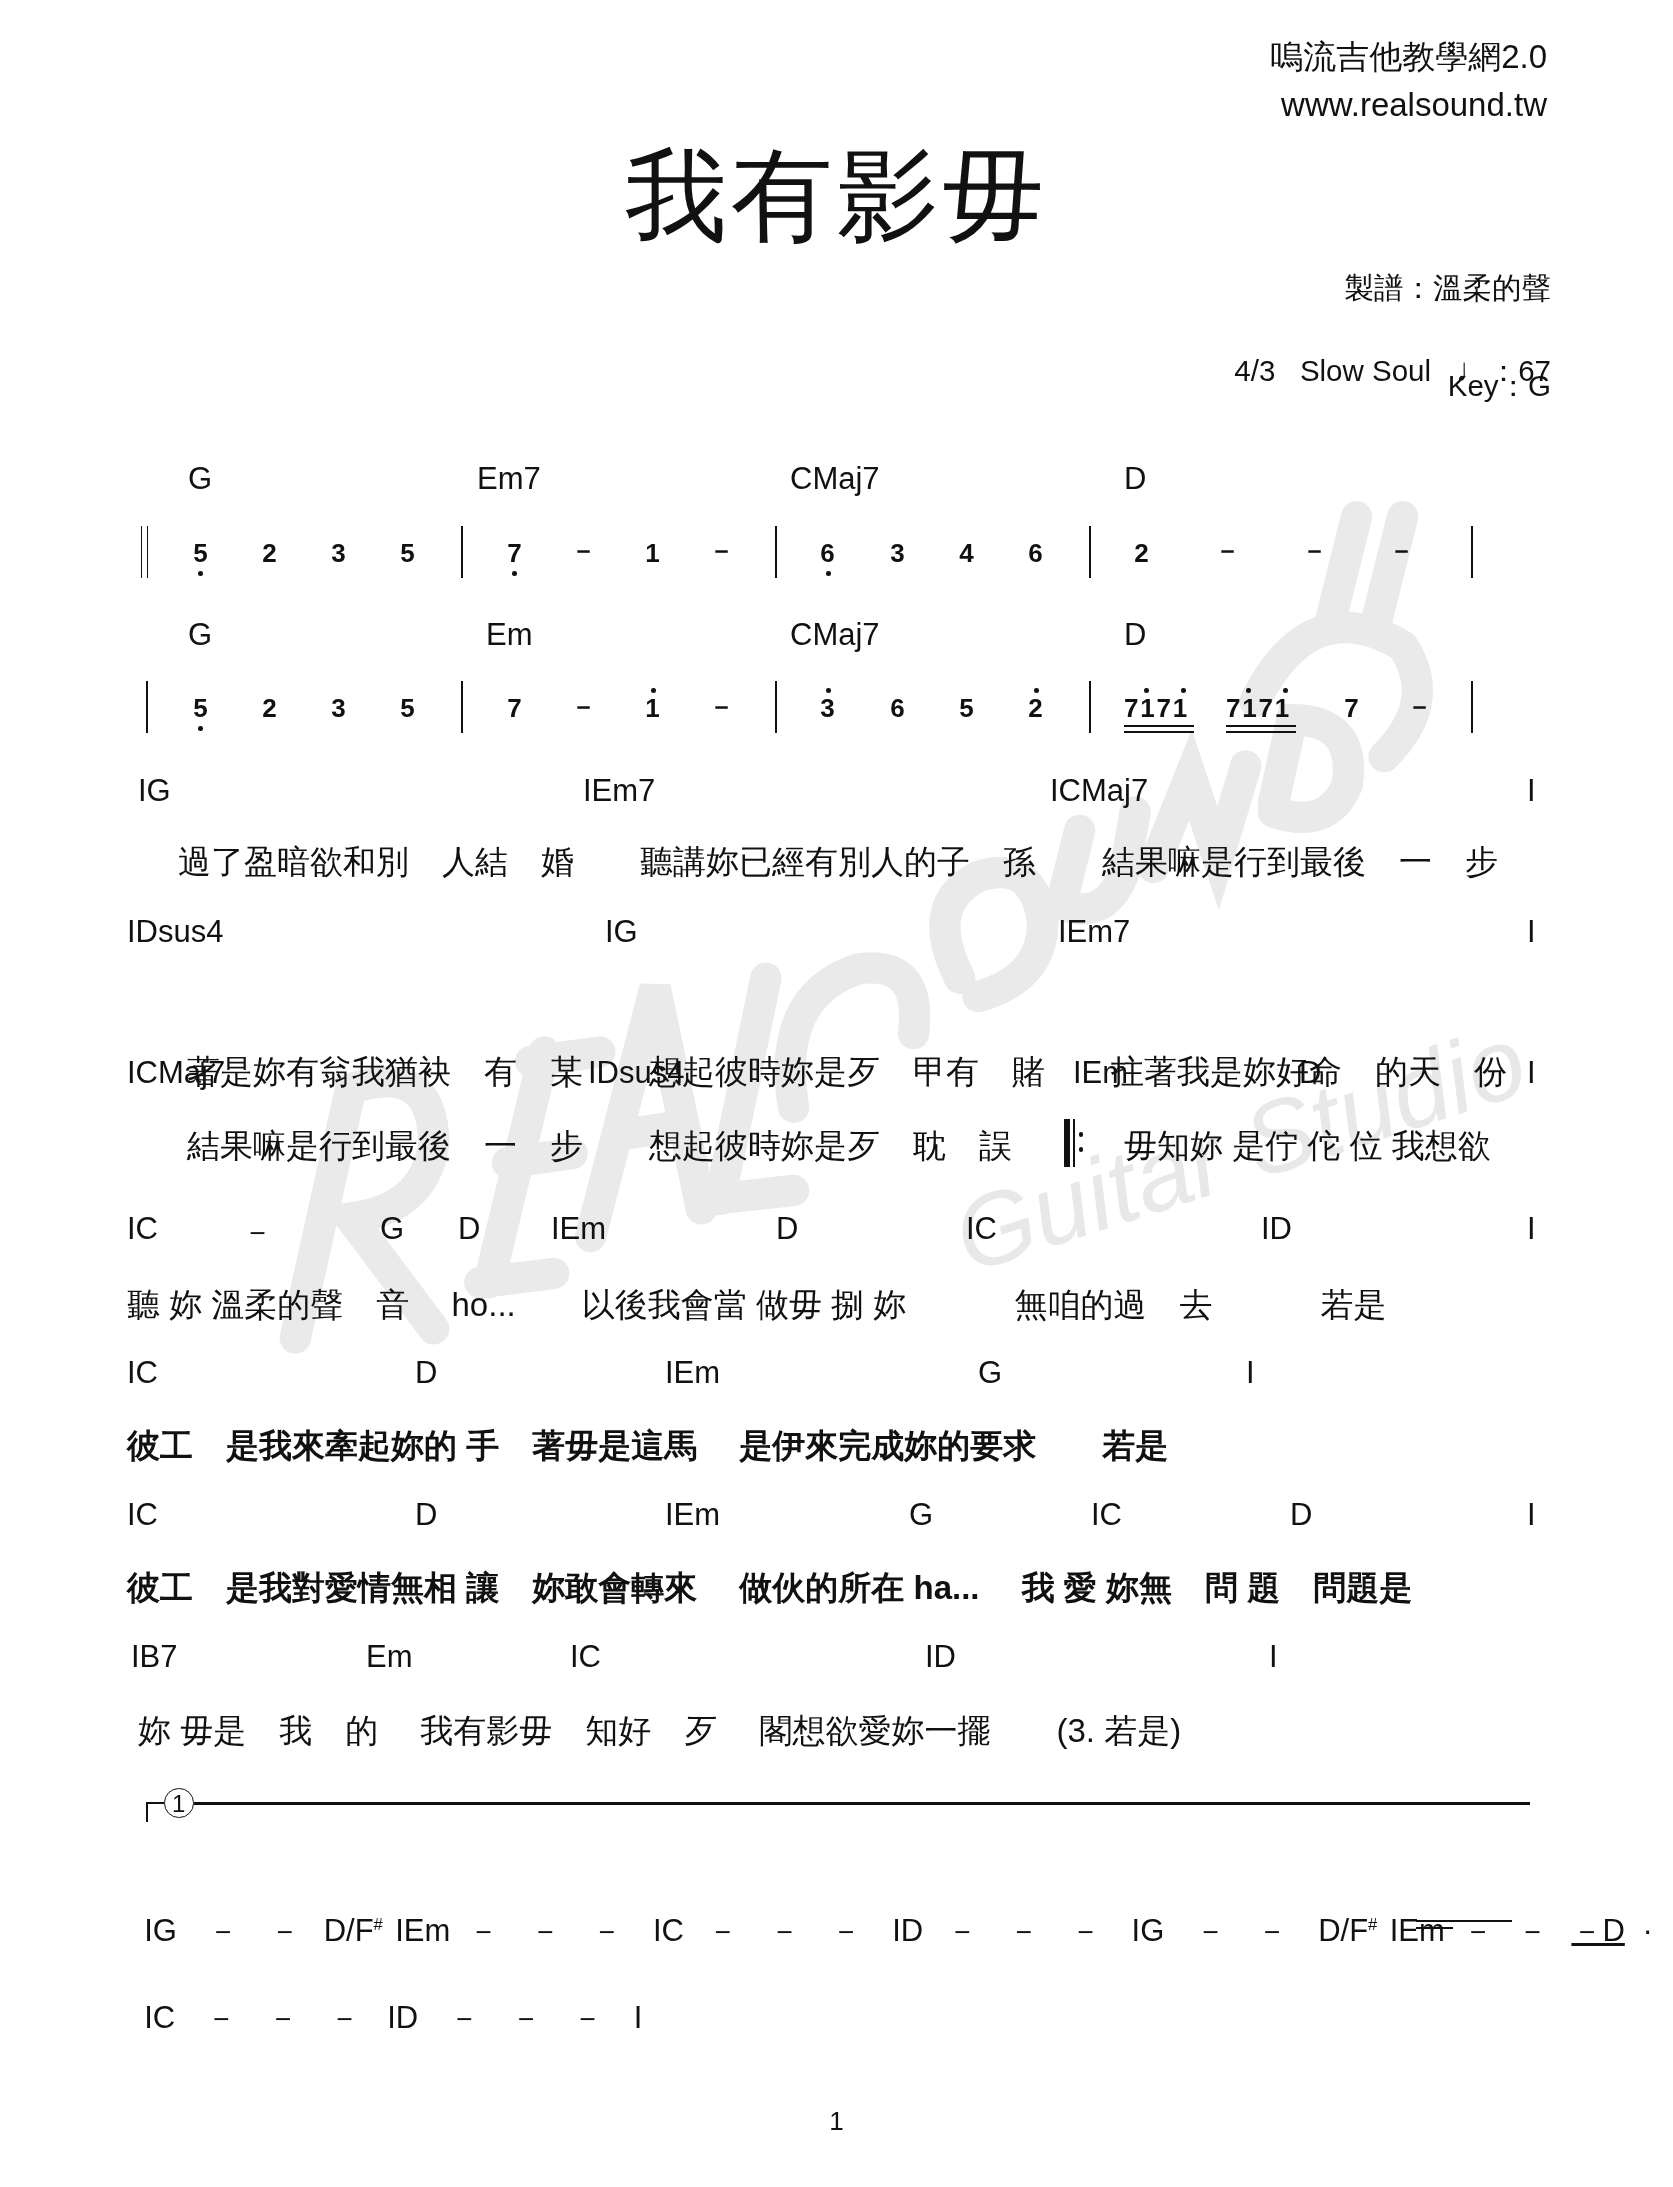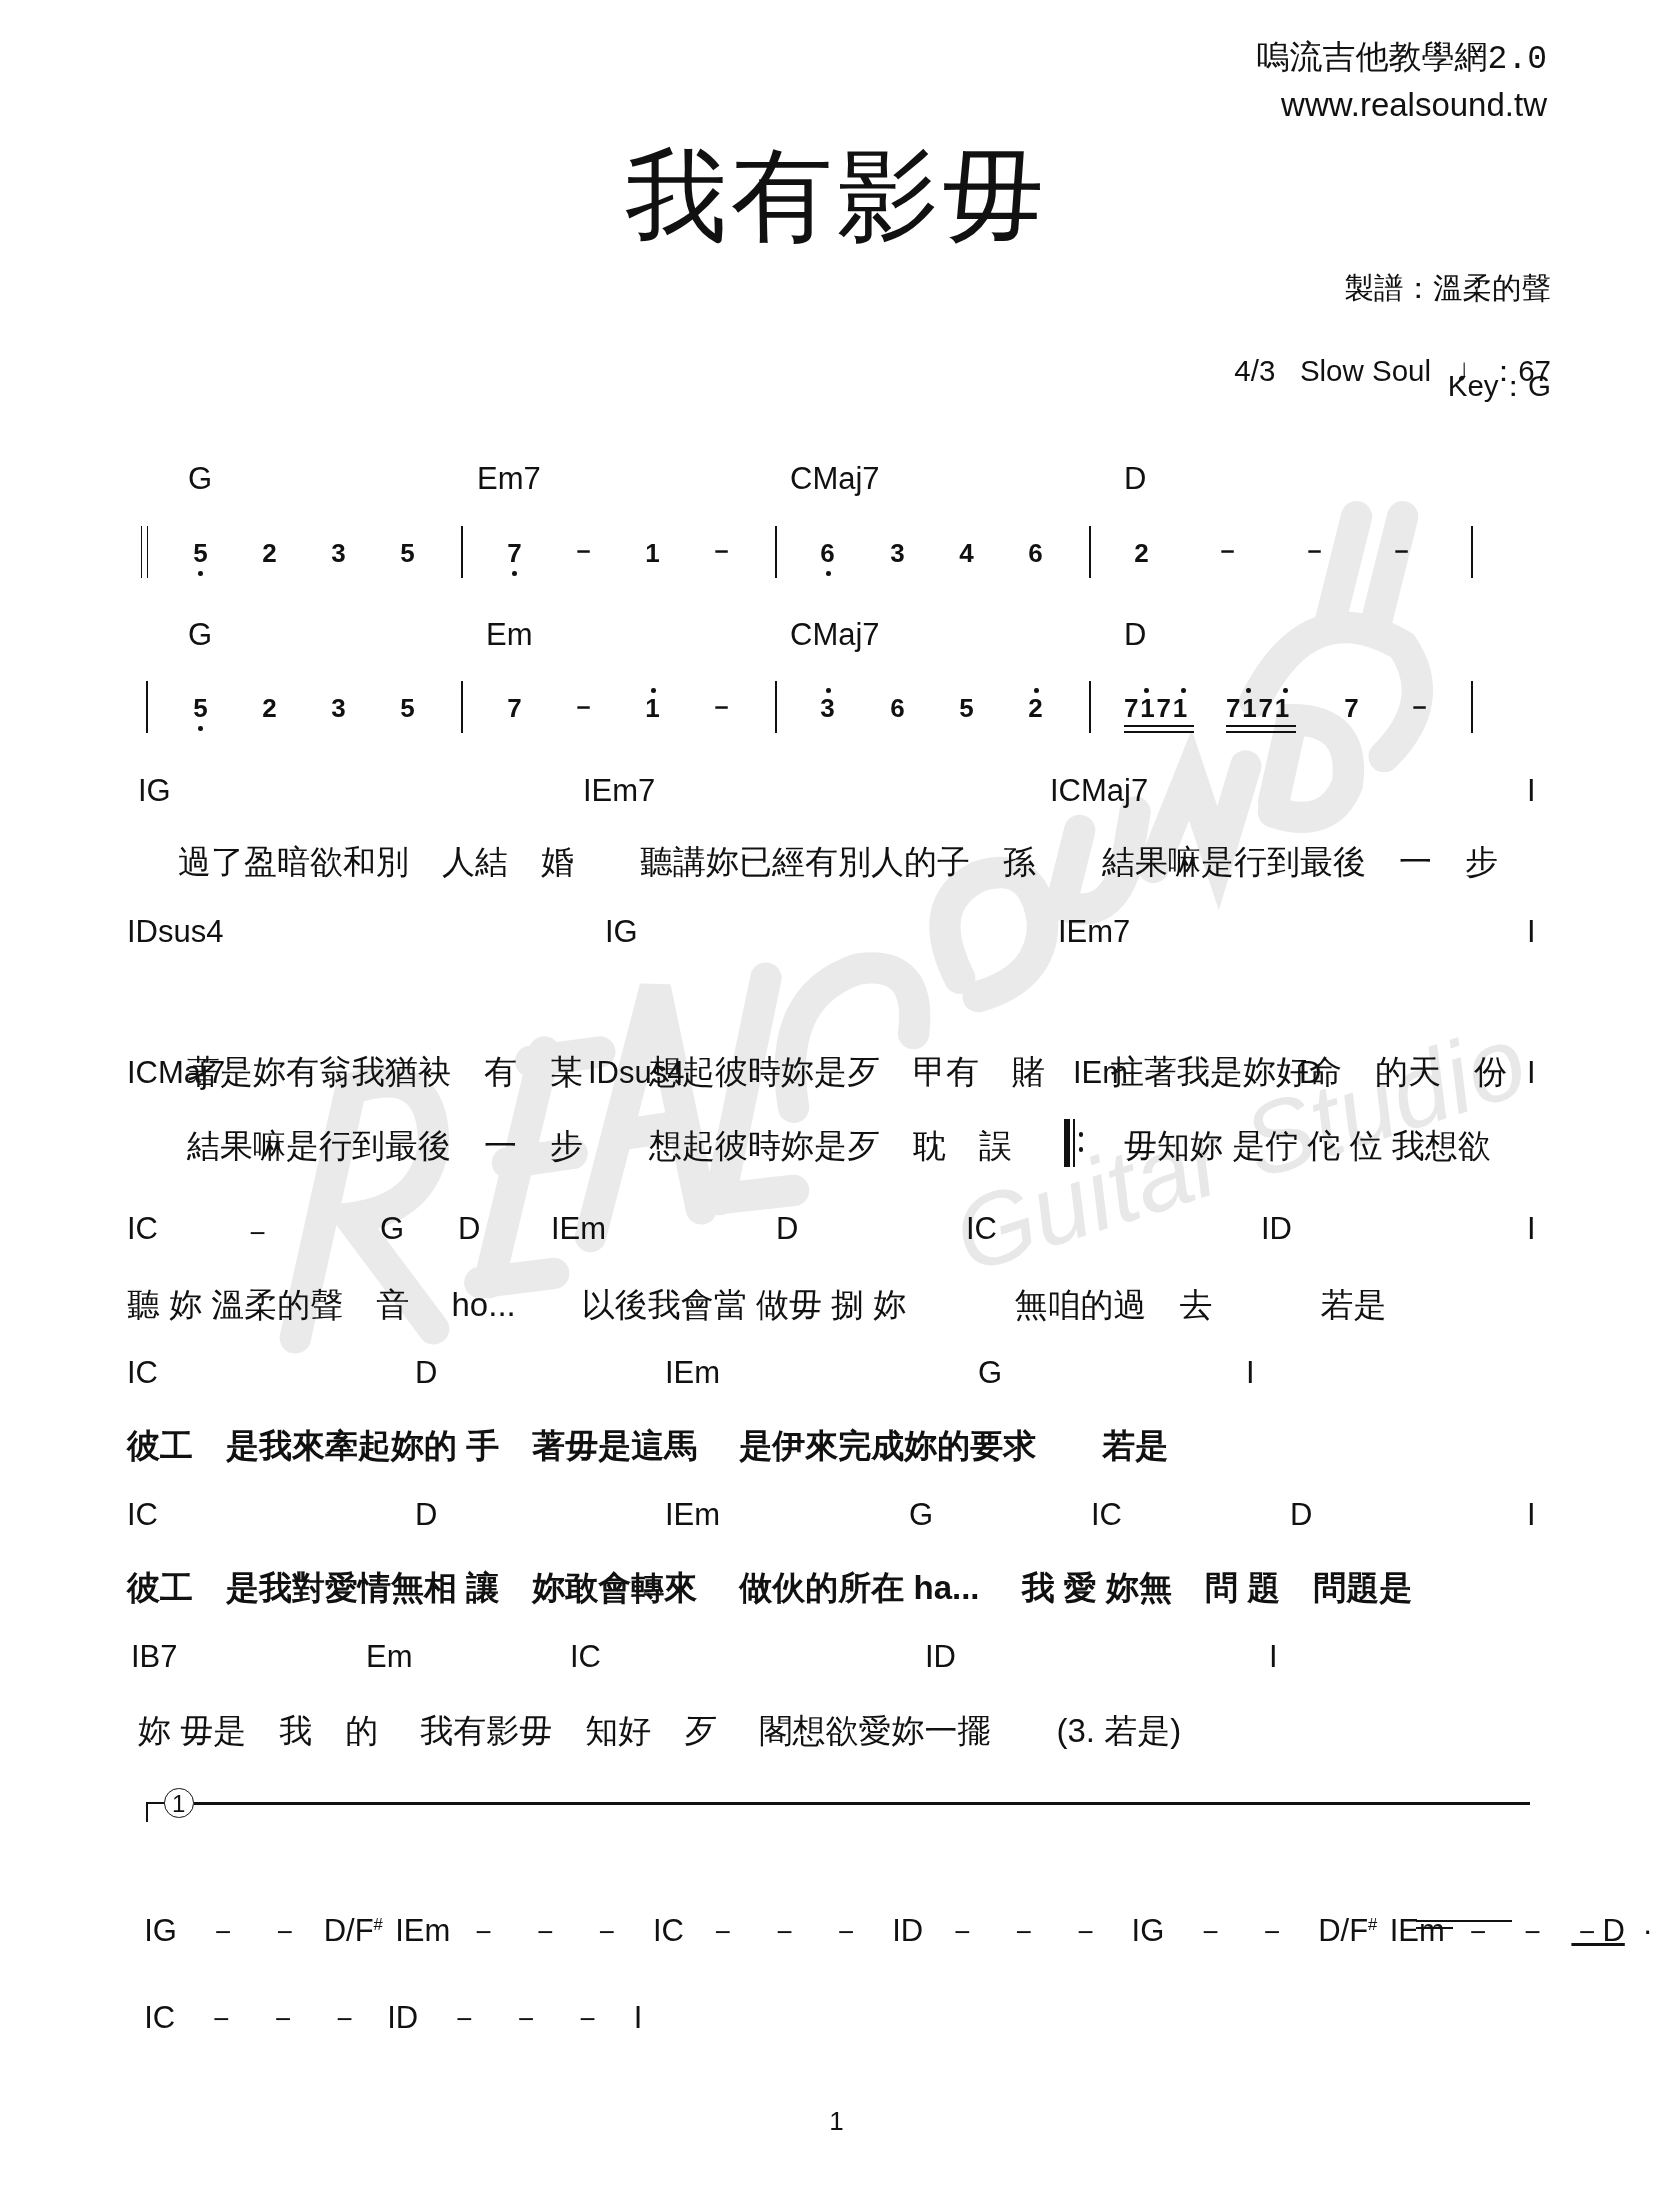--- a/index.html
+++ b/index.html
@@ -41,21 +41,21 @@
     <path d="M1250 940 L1290 840 L1320 930 L1350 830"></path>
     <path d="M1380 870 L1400 780 Q1470 780 1460 850 Q1440 900 1380 880"></path>
 
     <path d="M1360 760 Q1420 640 1520 700 Q1560 760 1500 820"></path>
     <path d="M1440 680 L1470 560"></path>
     <path d="M1490 680 L1520 560"></path>
   </g>
   <text x="1050" y="1380" font-family="Liberation Sans, sans-serif" font-size="110" font-style="italic" fill="#e8e8e8" transform="rotate(-18 1050 1380)">Guitar Studio</text>
 </svg>
 
-<div class="abs hdr" style="top:35px;font-family:Liberation Mono, monospace;">嗚流吉他教學網2.0</div>
+<div class="abs hdr" style="top:35px;">嗚流吉他教學網2.0</div>
 <div class="abs hdr" style="top:86px;">www.realsound.tw</div>
 
 <div class="abs title">我有影毋</div>
 
 <div class="abs meta" style="top:269px;">製譜：溫柔的聲</div>
 <div class="abs meta" style="top:317px;">
   <span>4/3</span><span>   </span><span>Slow Soul</span><span>   </span><span style="font-size:33px;">♩</span><span>：67</span>
 </div>
 <div class="abs meta" style="top:367px;">Key：G</div>
 

